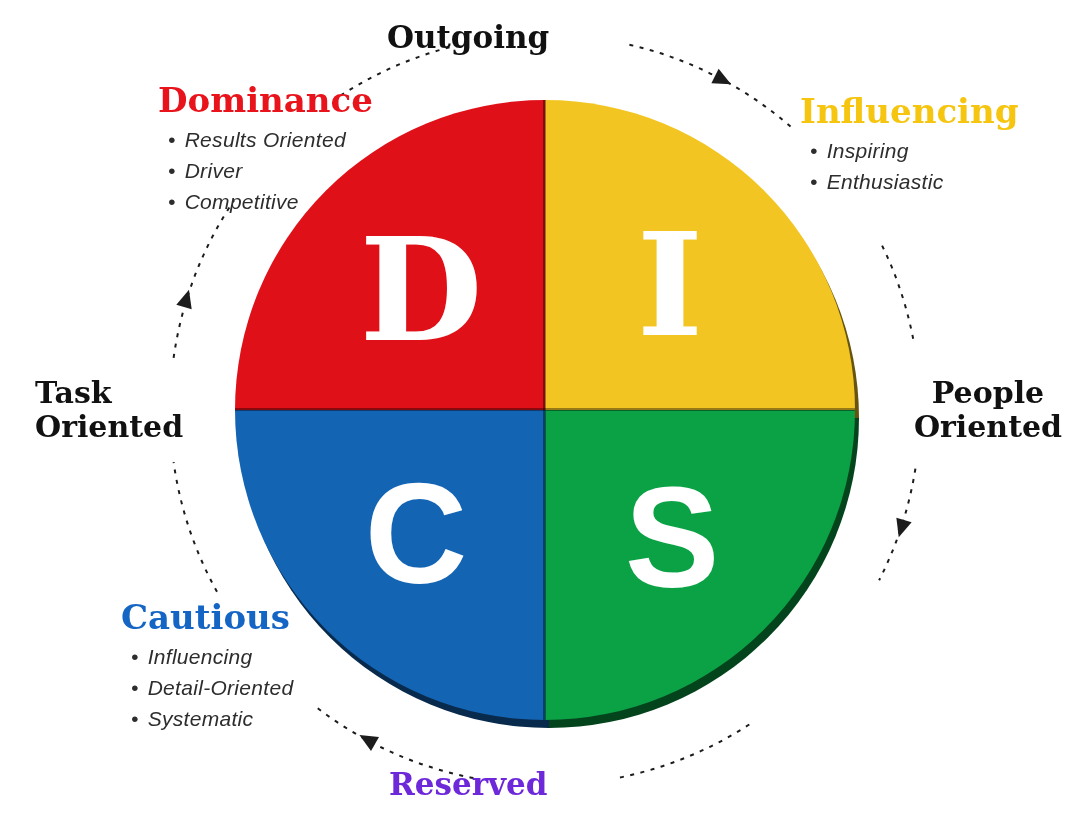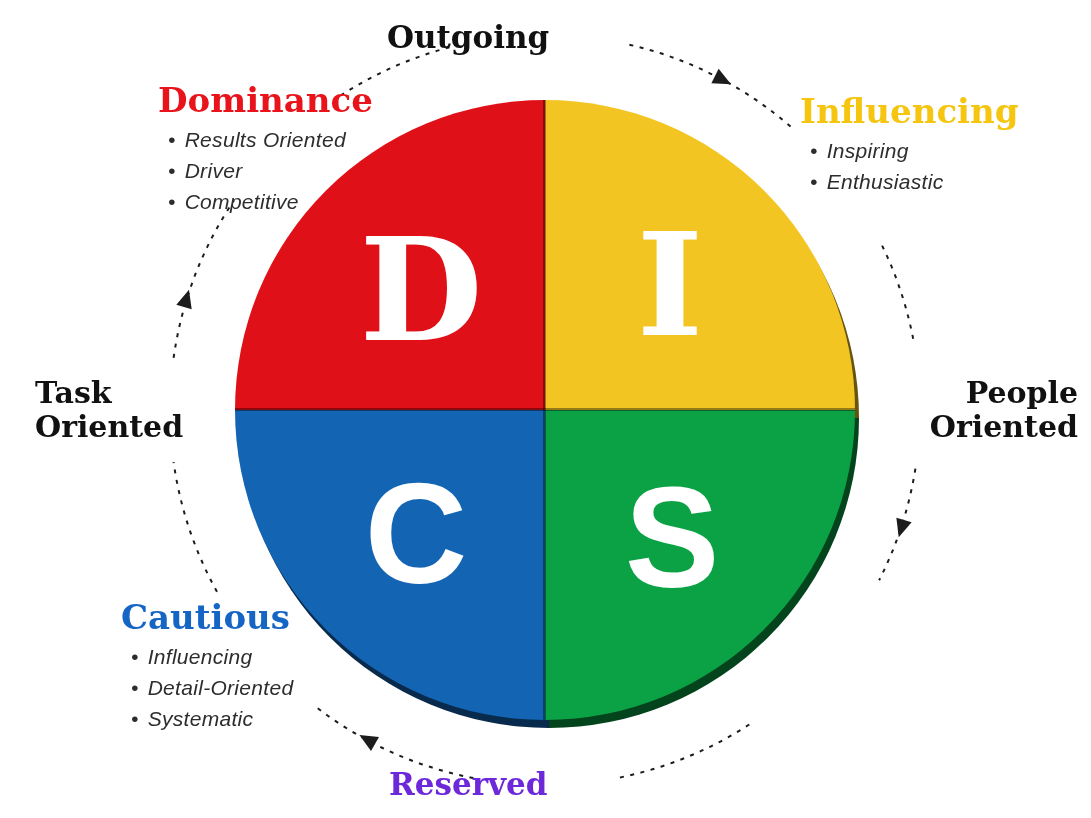--- a/index.html
+++ b/index.html
@@ -29,21 +29,21 @@
   .q-letter.sans{font-family:"Liberation Sans",sans-serif;}
   
   .axis-label{
     position:absolute;z-index:4;color:#111;
     font-family:"DejaVu Serif","Liberation Serif",serif;
     font-weight:bold;font-size:30px;line-height:34px;text-align:left;
   }
   #axis-top{left:387px;top:20px;width:300px;font-size:31px;}
   #axis-bottom{left:389px;top:767px;width:300px;font-size:31px;}
   #axis-left{left:35px;top:376px;width:160px;}
-  #axis-right{left:898px;top:376px;width:180px;text-align:right;}
+  #axis-right{left:898px;top:376px;width:180px;text-align:center;}
   
   .q-block{position:absolute;z-index:4;}
   .q-title{
     font-family:"DejaVu Serif","Liberation Serif",serif;
     font-weight:bold;font-size:34px;line-height:1.1;margin:0 0 5px 0;
   }
   .q-traits{list-style:none;margin:0;padding:0 0 0 10px;font-style:italic;}
   .q-traits li{
     font-size:21px;line-height:31px;color:#2d2d2d;letter-spacing:0.3px;
     white-space:nowrap;

